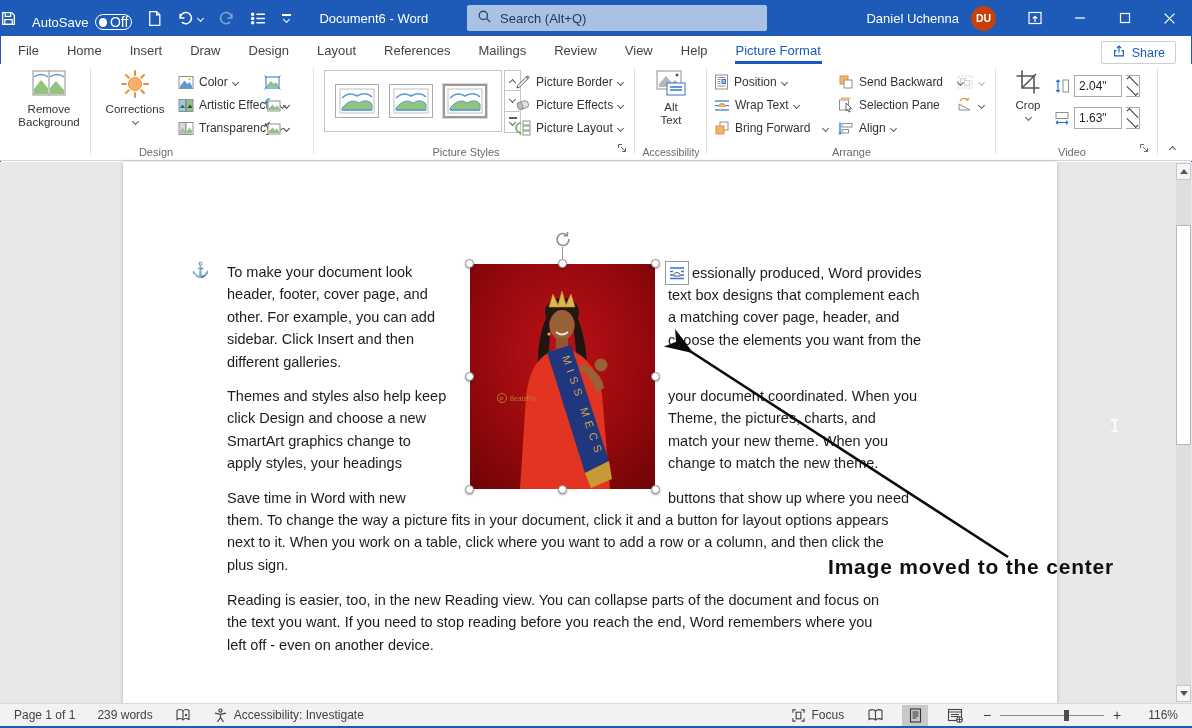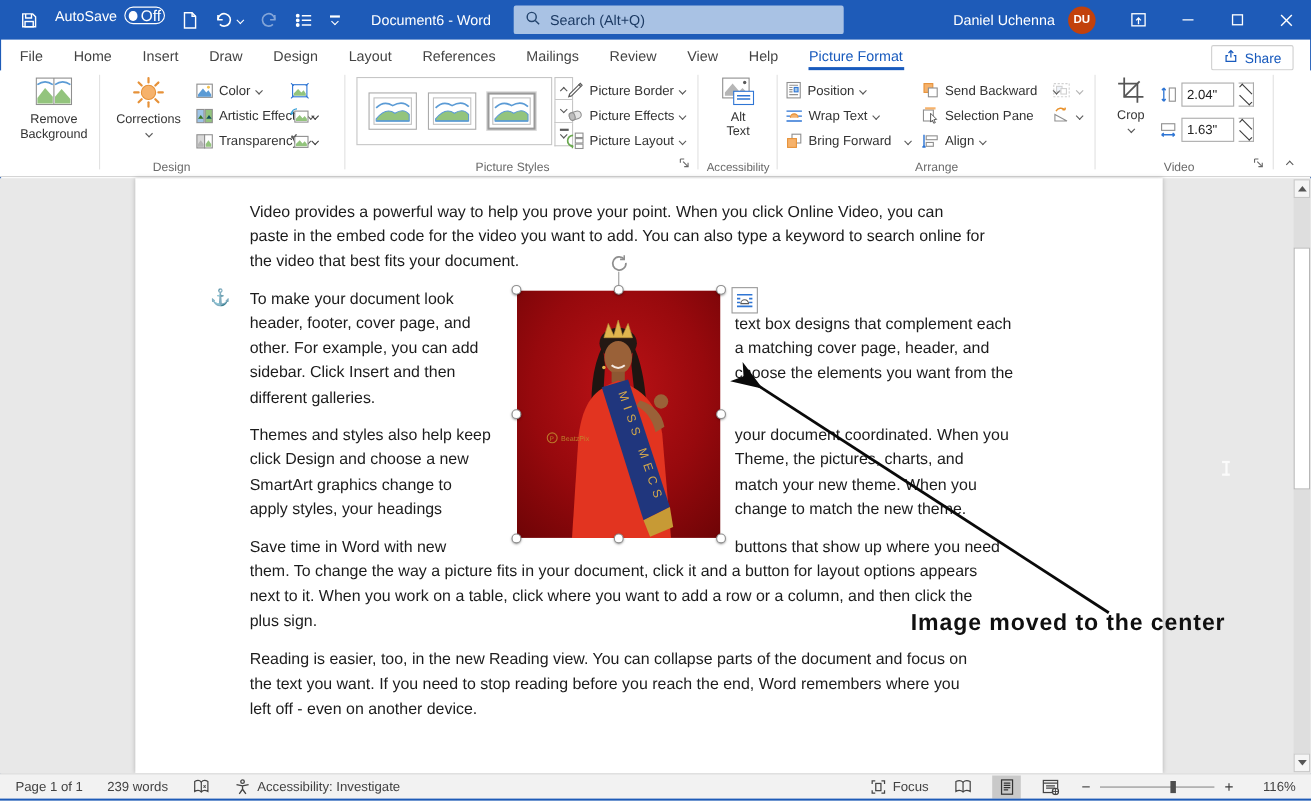--- a/index.html
+++ b/index.html
@@ -2,21 +2,21 @@
 <html><head>
 <meta charset="utf-8">
 <style>
   *{box-sizing:border-box;margin:0;padding:0}
   html,body{width:1192px;height:728px}
   body{font-family:"Liberation Sans",sans-serif;overflow:hidden;background:#fff}
   .win{position:relative;width:1192px;height:728px;background:#fff;overflow:hidden;box-shadow:inset 0 0 0 1px #1e5bb8}
 
   
   .tb{position:absolute;top:0;left:0;width:100%;height:36px;background:#1e5bb8;color:#fff;display:flex;align-items:center;font-size:13px}
-  .qat{display:flex;align-items:flex-start;gap:15px;padding-left:18px}
+  .qat{display:flex;align-items:flex-end;gap:15px;}
   .qbtn{display:flex;align-items:center;justify-content:center;height:24px}
   .tgl{display:flex;align-items:center;gap:7px;white-space:nowrap}
   .pill{width:37px;height:16px;border:1px solid #fff;border-radius:9px;display:flex;align-items:center;gap:3px;padding:0 3px;font-size:14px;color:#fff}
   .dot{width:9px;height:9px;border-radius:50%;background:#fff}
   .dim{opacity:.45}
   .wintitle{margin-left:28px;white-space:nowrap}
   .search{position:absolute;left:467px;top:5px;width:300px;height:26px;background:#a9c2e4;border-radius:2px;display:flex;align-items:center;padding:0 10px;gap:8px}
   .search input{flex:1;border:none;background:transparent;outline:none;font-size:13px;color:#1c3a63;font-family:"Liberation Sans",sans-serif}
   .search input::placeholder{color:#1c3a63;opacity:1}
   .tbr{position:absolute;right:0;top:0;height:36px;display:flex;align-items:center}
@@ -510,29 +510,27 @@
             <path d="M4 4 L8.5 8.5"></path>
             <path d="M8.5 5 V8.5 H5"></path>
           </svg></span>
     </div>
     <div class="gsep" style="left:1157px"></div>
     <span class="collapse chv chvup" style="color:#5a5a5a"></span>
   </div>
 
   <div class="docarea">
     <div class="page">
-      <div class="para" style="left:104px;top:20px;width:790px">Video provides a powerful way to help you prove your point. When you click Online Video, you can
-paste in the embed code for the video you want to add. You can also type a keyword to search online for
-the video that best fits your document.</div>
       <div class="anchor">⚓</div>
       <div class="para" style="left:104px;top:99px;width:250px">To make your document look
 header, footer, cover page, and
 other. For example, you can add
 sidebar. Click Insert and then
 different galleries.</div>
+      <div class="para" style="left:569px;top:100px;width:300px">essionally produced, Word provides</div>
       <div class="para" style="left:545px;top:122px;width:310px">text box designs that complement each
 a matching cover page, header, and
 choose the elements you want from the</div>
       <div class="para" style="left:104px;top:223px;width:250px">Themes and styles also help keep
 click Design and choose a new
 SmartArt graphics change to
 apply styles, your headings</div>
       <div class="para" style="left:545px;top:223px;width:310px">your document coordinated. When you
 Theme, the pictures, charts, and
 match your new theme. When you

